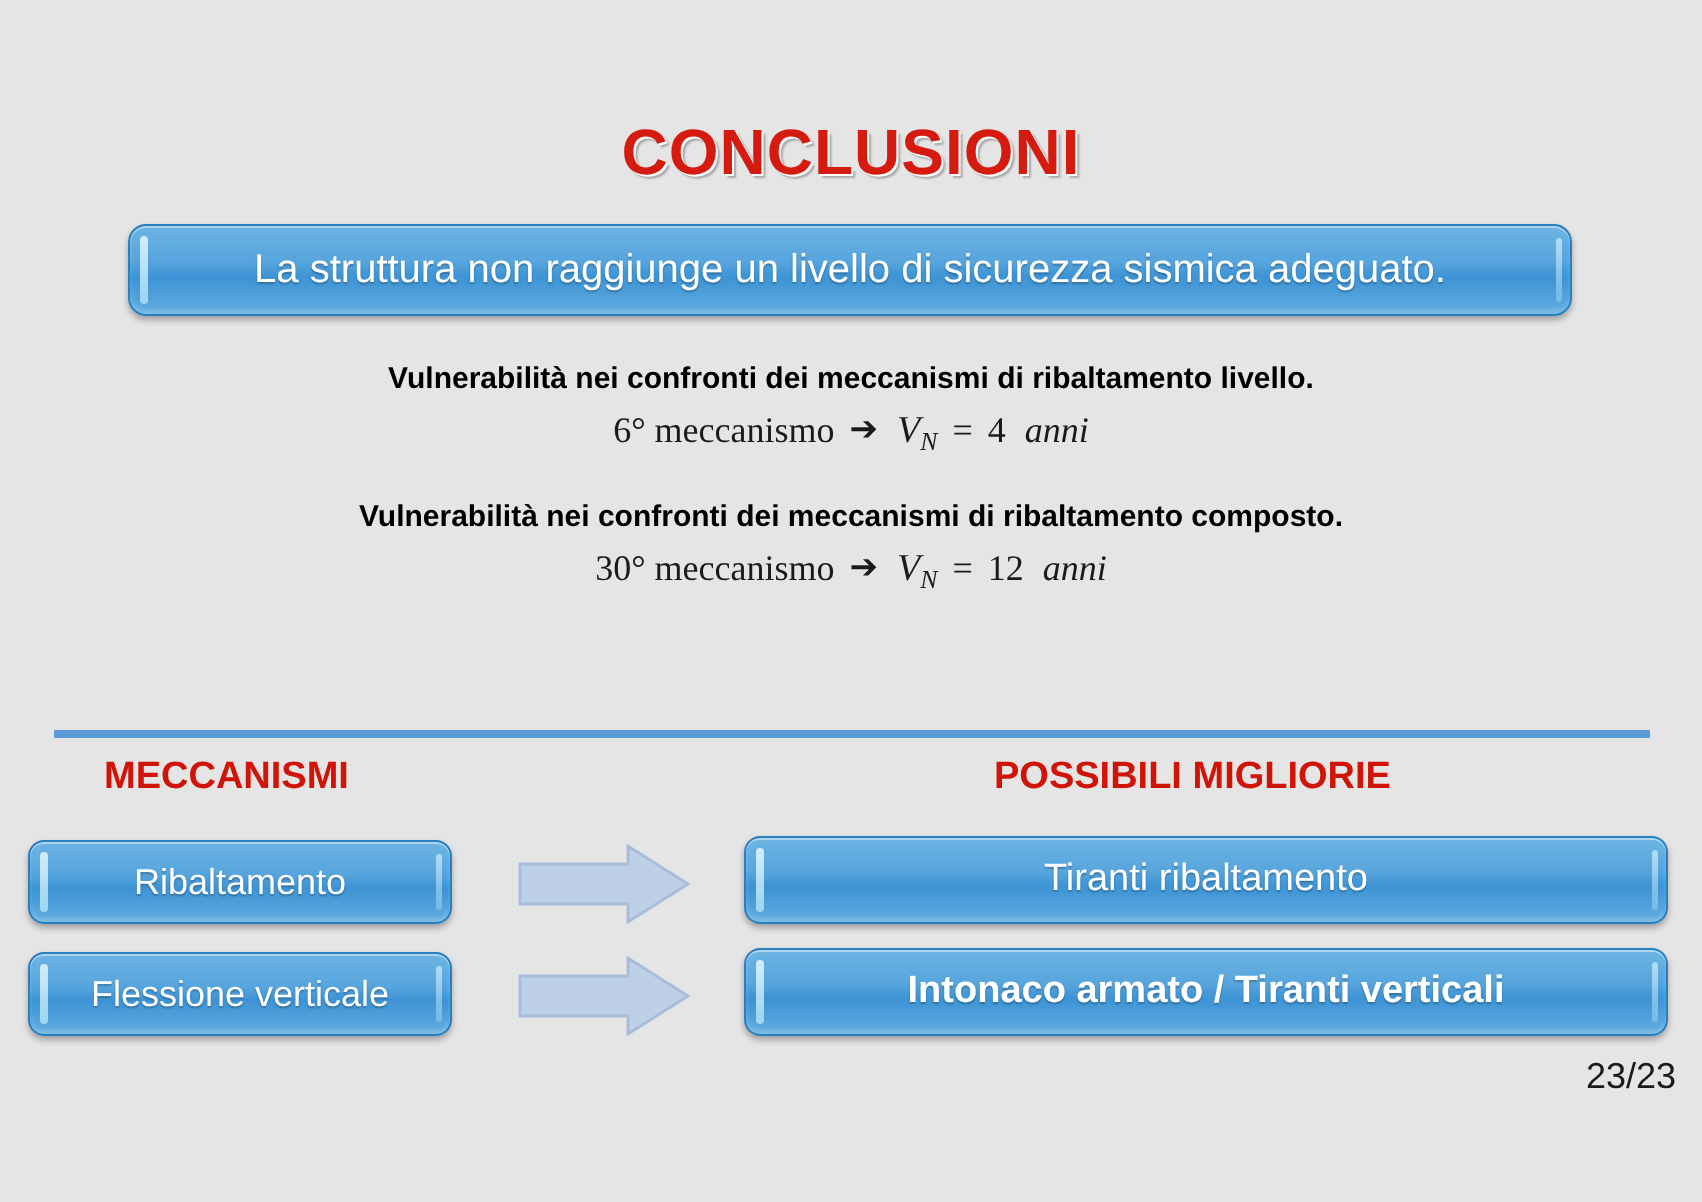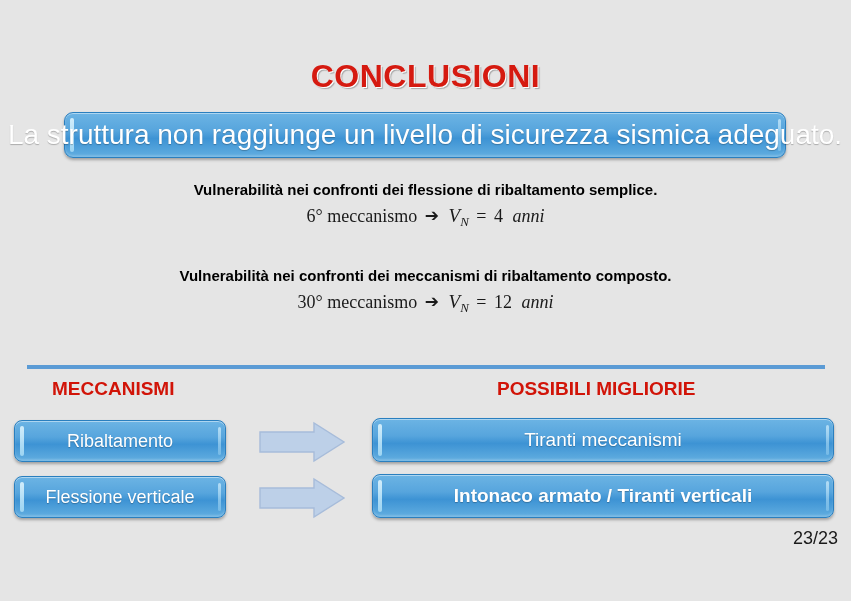--- a/index.html
+++ b/index.html
@@ -95,21 +95,21 @@
   }
 
   
   #headline-banner {
     left: 64px;
     top: 112px;
     width: 722px;
     height: 46px;
     border-radius: 9px;
   }
-  #headline-banner > span { font-size: 28px; }
+  #headline-banner > span { font-size: 20px; }
 
   
   .stmt-block {
     position: absolute;
     left: 0;
     width: 851px;
     text-align: center;
   }
   .stmt-head {
     font-family: "Liberation Sans", sans-serif;
@@ -142,21 +142,21 @@
     font-size: 0.68em;
     vertical-align: baseline;
     position: relative;
     top: 0.30em;
   }
   .stmt-formula .eq { font-style: normal; padding: 0 3px; }
   .stmt-formula .num { font-style: normal; }
   .stmt-formula .unit { font-style: italic; padding-left: 5px; }
 
   #stmt-1 { top: 181px; }
-  #stmt-2 { top: 267px; }
+  #stmt-2 { top: 250px; }
   #stmt-3 { top: 312px; }
 
   
   #divider {
     position: absolute;
     left: 27px;
     top: 365px;
     width: 798px;
     height: 4px;
     background: #5b9bd5;
@@ -216,21 +216,21 @@
 
 <div class="slide">
 
   <div class="slide-title">CONCLUSIONI</div>
 
   <div class="bluebar" id="headline-banner">
     <span>La struttura non raggiunge un livello di sicurezza sismica adeguato.</span>
   </div>
 
   <div class="stmt-block" id="stmt-1">
-    <div class="stmt-head">Vulnerabilità nei confronti dei flessione di ribaltamento semplice.</div>
+    <div class="stmt-head">Vulnerabilità nei confronti dei meccanismi di ribaltamento livello.</div>
     <div class="stmt-formula">
       <span class="mech">6° meccanismo</span>
       <span class="arrow">➔</span>
       <span class="var"><span>V</span><sub>N</sub></span>
       <span class="eq">=</span>
       <span class="num">4</span>
       <span class="unit">anni</span>
     </div>
   </div>
 
@@ -260,21 +260,21 @@
   </div>
 
   <svg class="flow-arrow" id="arrow-1" viewBox="0 0 88 42">
     <polygon points="2,11 56,11 56,2 86,21 56,40 56,31 2,31" fill="#bdd0e8" stroke="#a7bcda" stroke-width="1.4" stroke-linejoin="miter"></polygon>
   </svg>
   <svg class="flow-arrow" id="arrow-2" viewBox="0 0 88 42">
     <polygon points="2,11 56,11 56,2 86,21 56,40 56,31 2,31" fill="#bdd0e8" stroke="#a7bcda" stroke-width="1.4" stroke-linejoin="miter"></polygon>
   </svg>
 
   <div class="bluebar" id="box-tiranti-orizzontali">
-    <span>Tiranti meccanismi</span>
+    <span>Tiranti ribaltamento</span>
   </div>
   <div class="bluebar" id="box-intonaco">
     <span>Intonaco armato / Tiranti verticali</span>
   </div>
 
   <div id="page-number">23/23</div>
 
 </div>
 
 </body></html>

